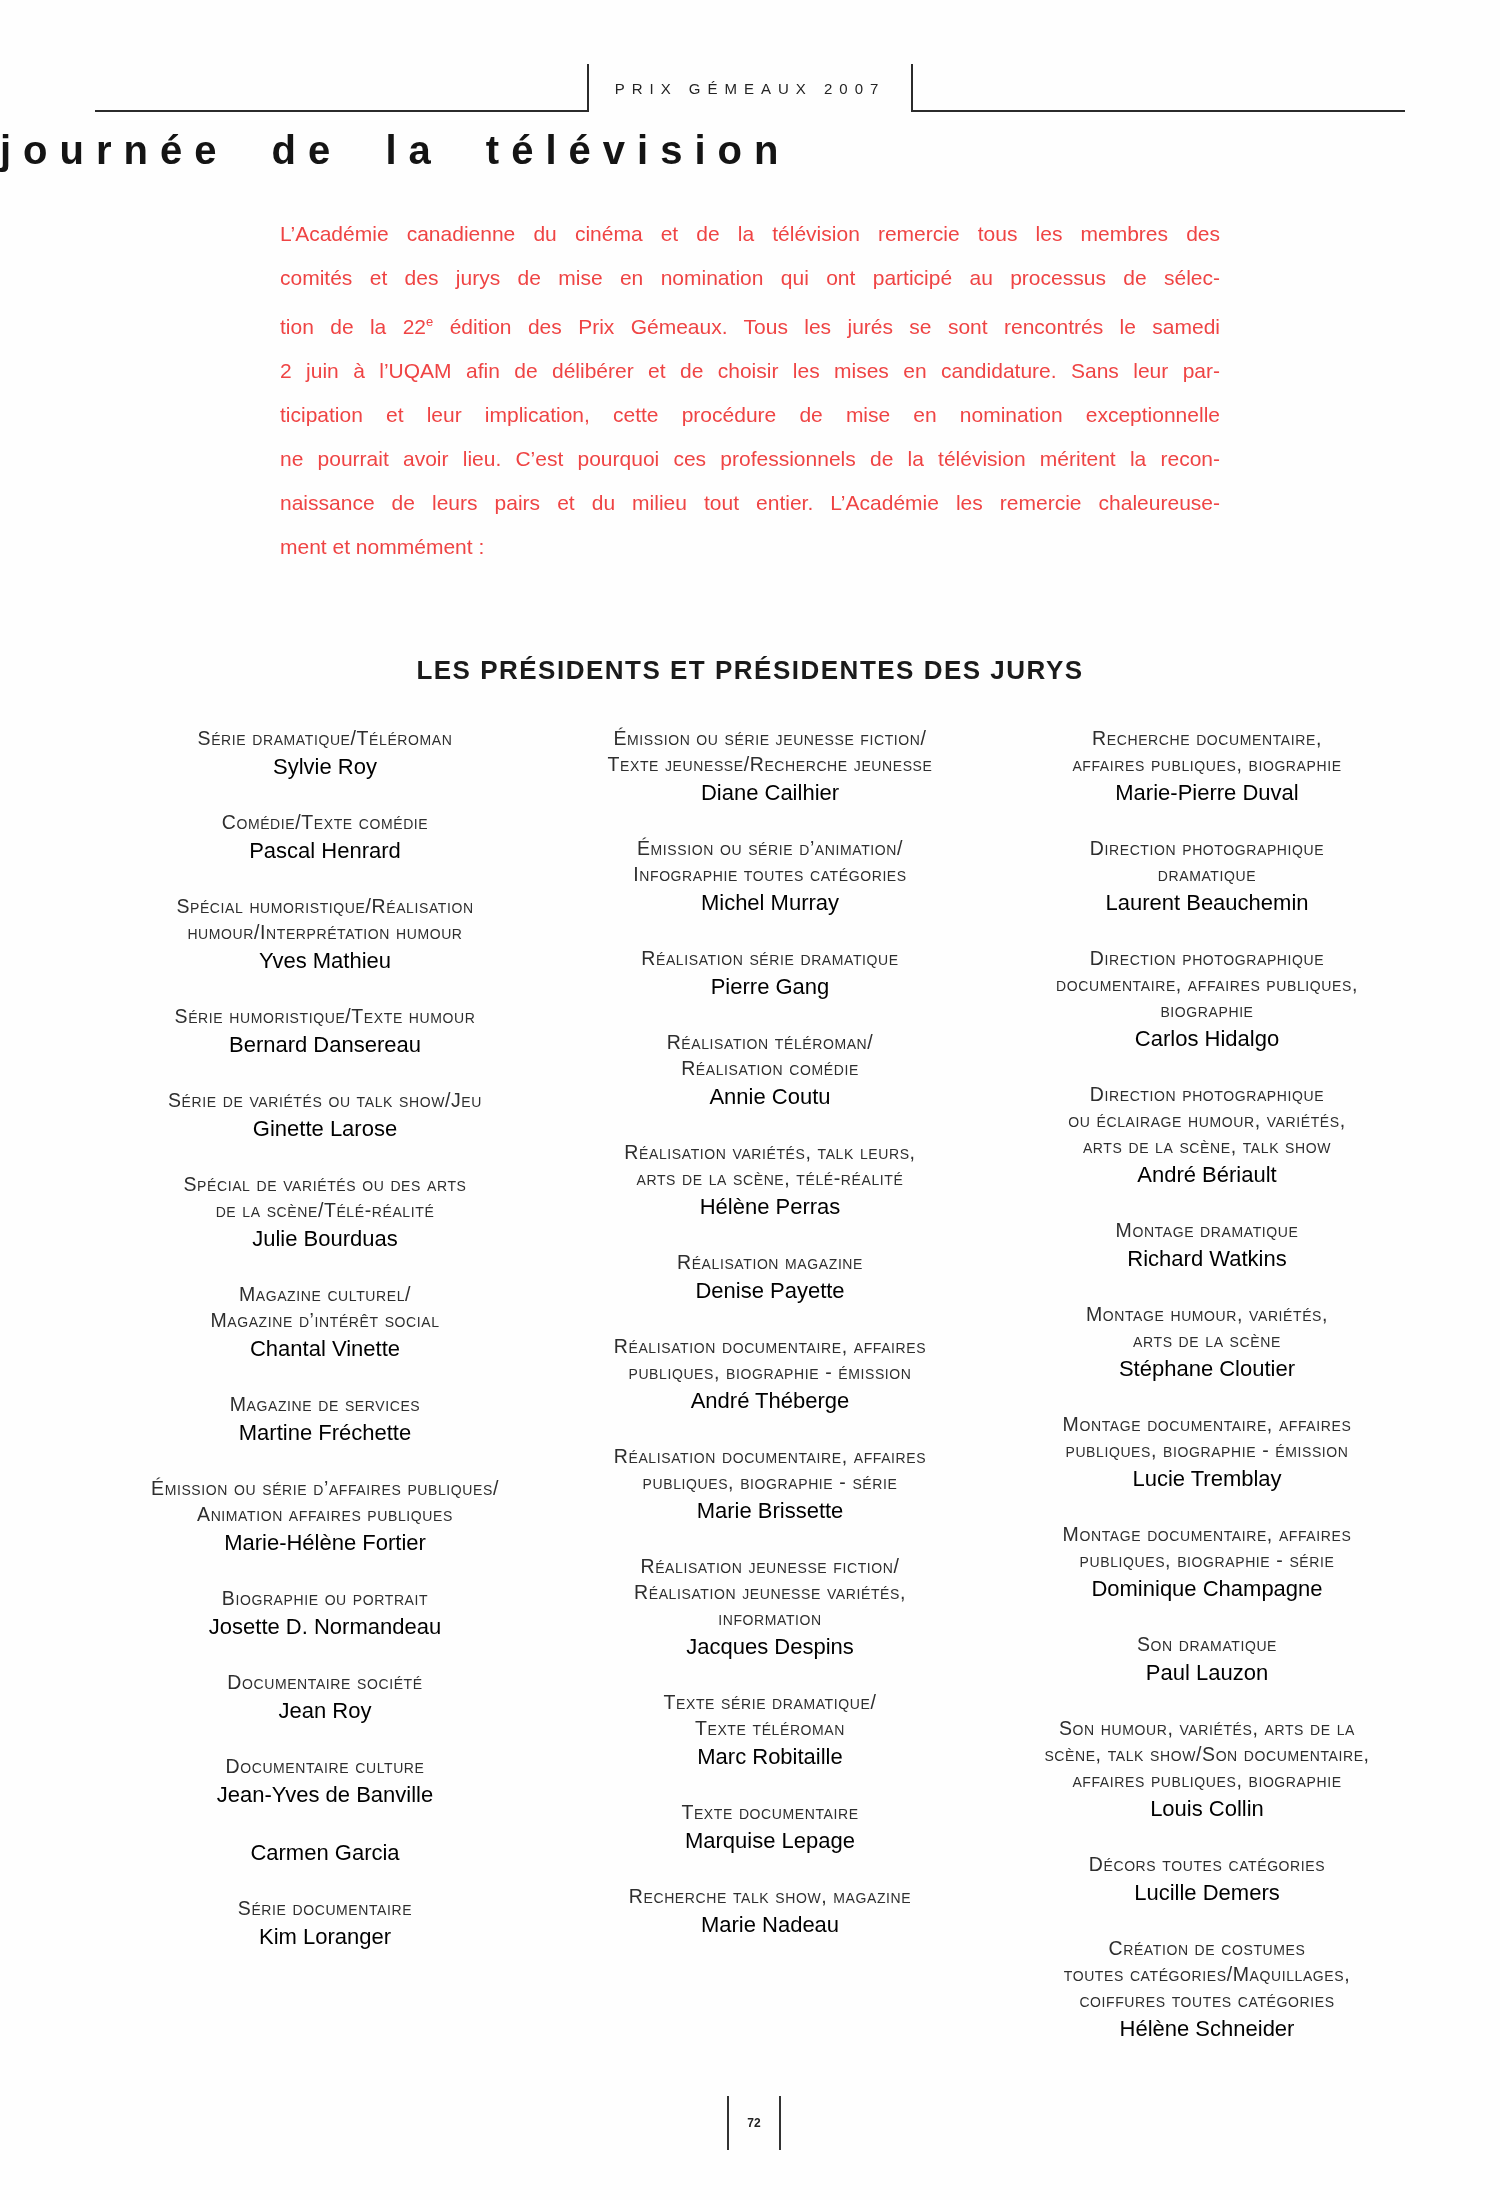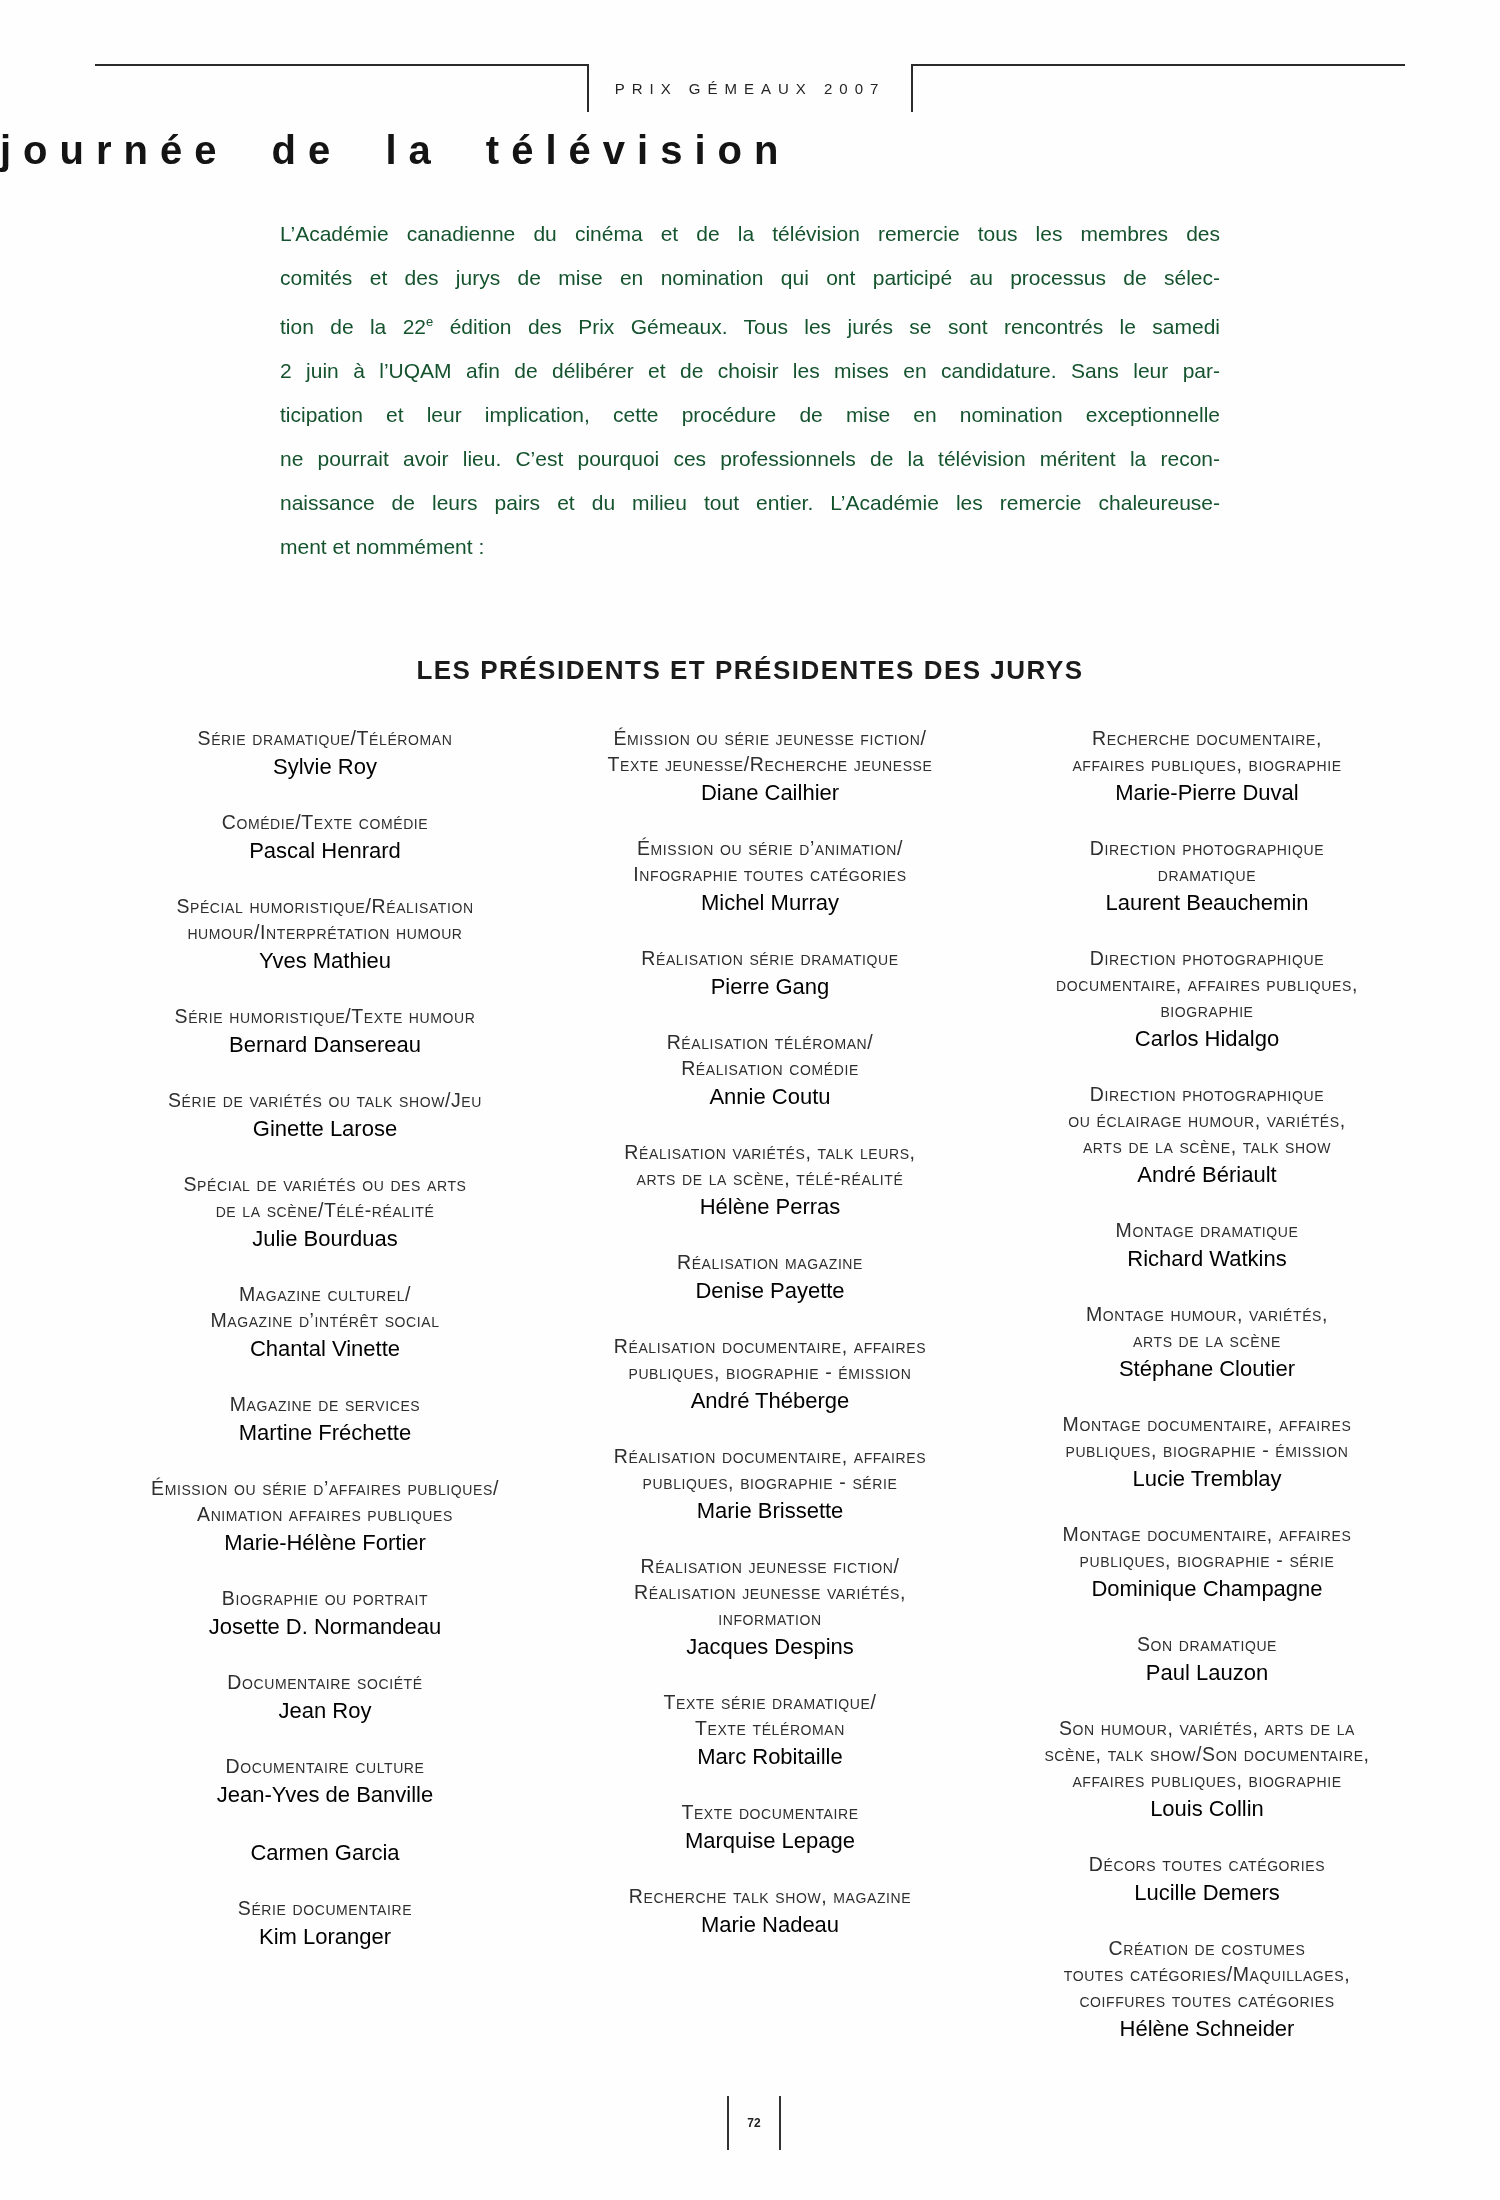--- a/index.html
+++ b/index.html
@@ -3,37 +3,37 @@
 <meta charset="utf-8">
 <style>
   html,body { margin:0; padding:0; background:#ffffff; }
   .page {
     position:relative; width:1500px; height:2200px; margin:0 auto;
     background:#fefefe; color:#1d1d1d; overflow:hidden;
     font-family:"Liberation Sans", sans-serif;
   }
 
   
-  .kicker-row { display:flex; align-items:flex-start; margin:64px 95px 0 95px; height:48px; }
+  .kicker-row { display:flex; align-items:flex-end; margin:64px 95px 0 95px; height:48px; }
   .rule { flex:1; height:2px; background:#2b2b2b; }
   .kicker-box {
     height:48px; display:flex; align-items:center; justify-content:center;
     border-left:2px solid #2b2b2b; border-right:2px solid #2b2b2b; padding:0 26px;
   }
   .kicker { font-size:15px; letter-spacing:7px; color:#242424; white-space:nowrap; }
 
   
   .title {
     margin-top:12px; font-size:40px; line-height:52px;
     font-weight:bold; letter-spacing:12px; word-spacing:20px; color:#141414;
     white-space:nowrap;
   }
 
   
-  .intro { width:940px; margin:36px auto 0 auto; font-size:21px; line-height:44px; color:#14532d; }
+  .intro { width:940px; margin:36px auto 0 auto; font-size:21px; line-height:44px; color:#ef4444; }
   .intro .line { text-align:justify; text-align-last:justify; }
   .intro .line.last { text-align-last:left; }
   .sup { font-size:13px; vertical-align:8px; }
 
   
   .section-heading {
     margin-top:88px; text-align:center; font-size:26px; line-height:26px;
     font-weight:bold; letter-spacing:1.5px; color:#1b1b1b;
   }
 

